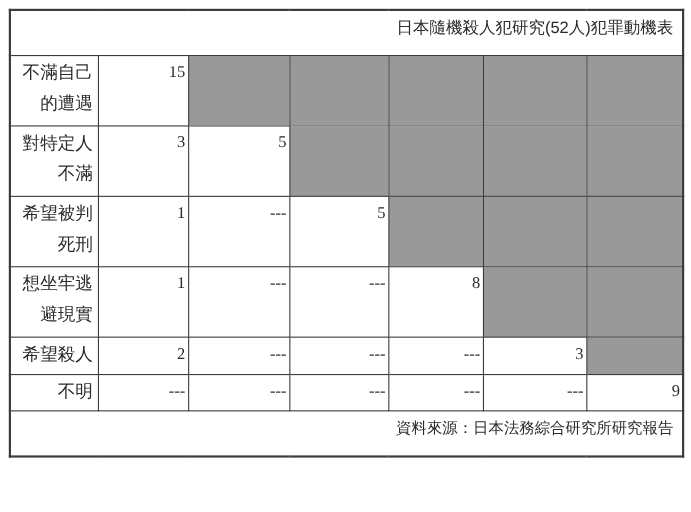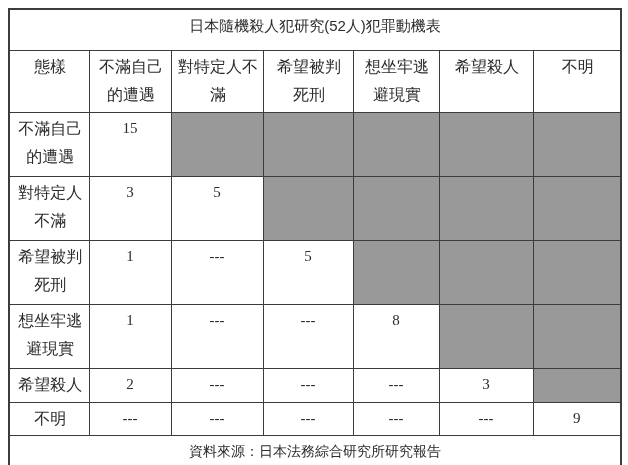--- a/index.html
+++ b/index.html
@@ -25,21 +25,21 @@
     width: 612px;
     border-collapse: collapse;
     table-layout: fixed;
     border: 2px solid #3c3c3c;
     background: #ffffff;
   }
   table.motive-table td,
   table.motive-table th {
     border: 1px solid #3c3c3c;
     vertical-align: top;
-    text-align: center;
+    text-align: right;
     font-weight: normal;
     overflow: hidden;
   }
   td.title-cell {
     height: 30px;
     padding: 6px 8px 4px 8px;
     font-size: 15px;
     font-weight: bold;
     vertical-align: middle;
     line-height: 20px;
@@ -86,29 +86,20 @@
         <col style="width:86px">
         <col style="width:94px">
       <col style="width:88px">
     </colgroup>
 
     <tbody>
         <tr>
       <td class="title-cell" colspan="7">日本隨機殺人犯研究(52人)犯罪動機表</td>
     </tr>
 
-    <tr class="header-row">
-      <th>態樣</th>
-      <th>不滿自己的遭遇</th>
-      <th>對特定人不滿</th>
-      <th>希望被判死刑</th>
-      <th>想坐牢逃避現實</th>
-      <th>希望殺人</th>
-      <th>不明</th>
-    </tr>
 
     <tr class="data-row-tall">
       <th class="row-label">不滿自己的遭遇</th>
       <td class="value-cell">15</td>
       <td class="value-cell masked"></td>
       <td class="value-cell masked"></td>
       <td class="value-cell masked"></td>
       <td class="value-cell masked"></td>
       <td class="value-cell masked"></td>
     </tr>

